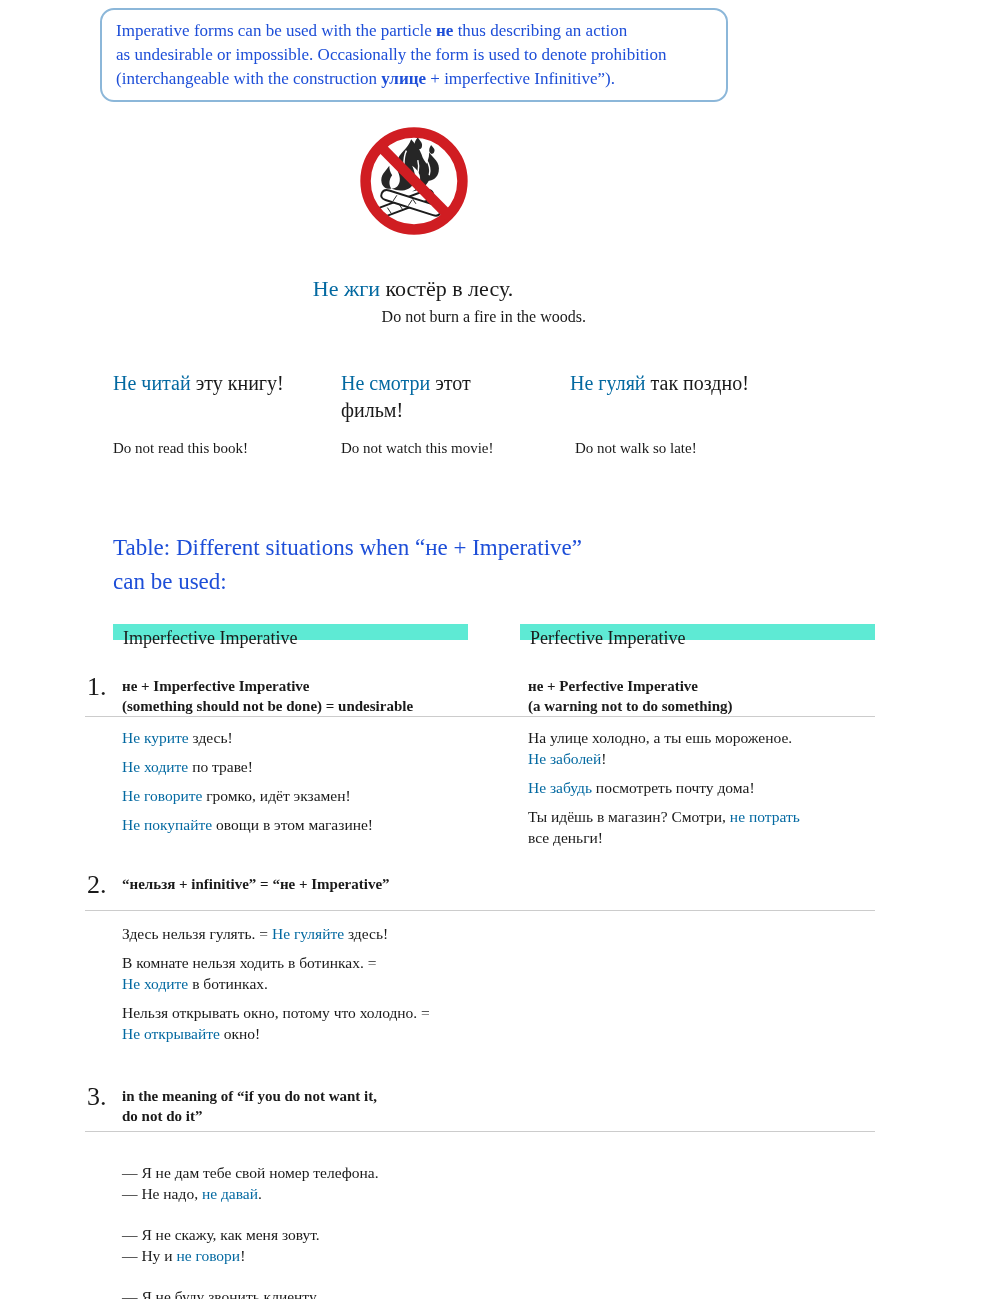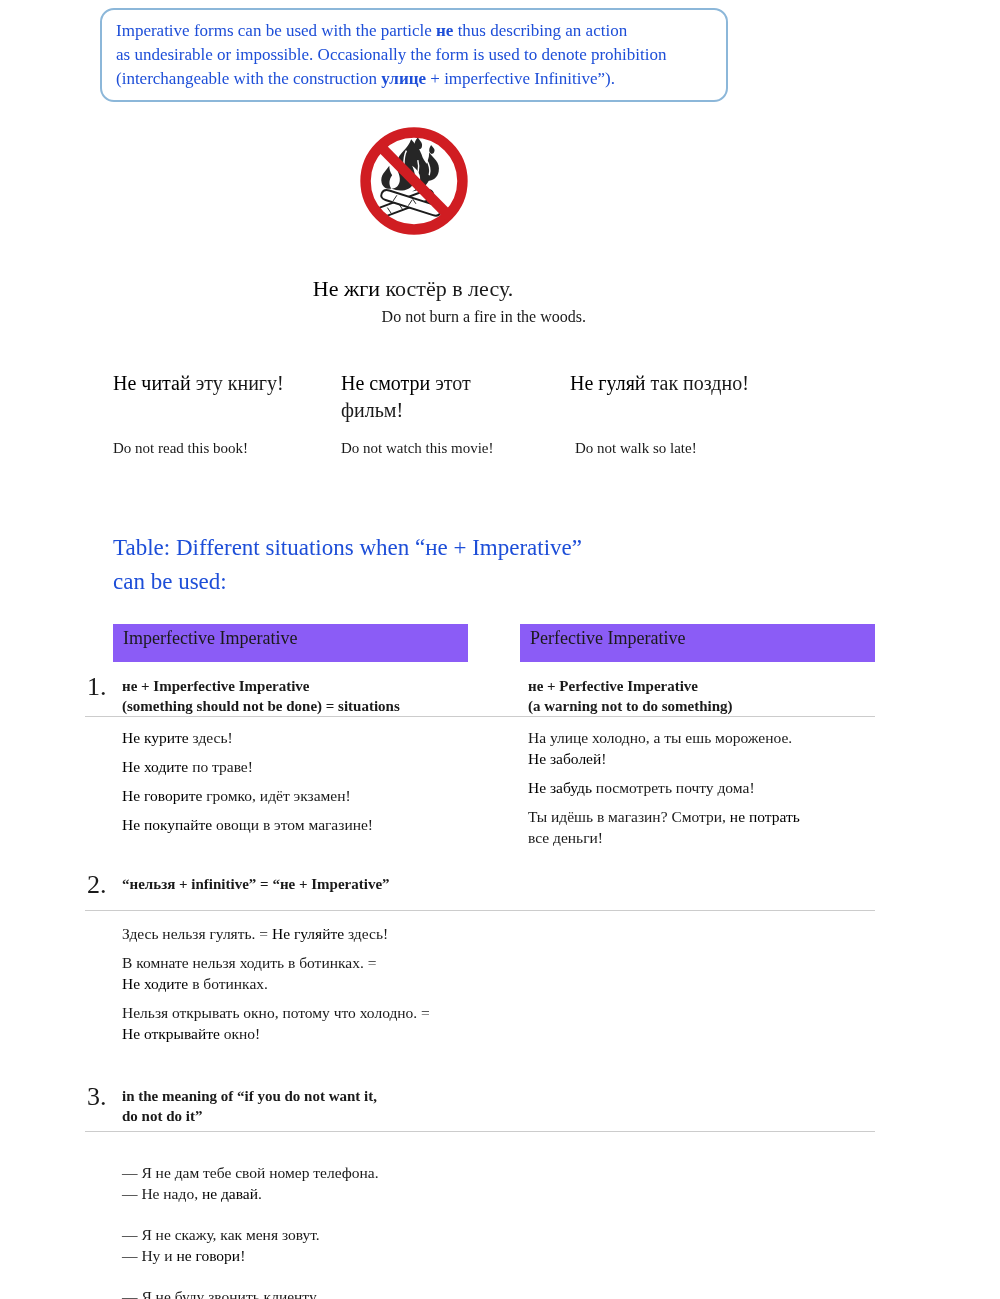--- a/index.html
+++ b/index.html
@@ -2,21 +2,21 @@
 <html><head>
 <meta charset="utf-8">
 <style>
   html,body{margin:0;padding:0;}
   body{
     width:1000px;height:1299px;position:relative;background:#ffffff;
     font-family:"Liberation Serif", serif;color:#1a1a1a;overflow:hidden;
   }
   .abs{position:absolute;}
   .ln{display:block;}
-  .red{color:#000000;font-family:Liberation Serif, serif;}
+  .red{color:#0369a1;font-family:Liberation Serif, serif;}
 
   
   .intro-box{
     left:100px;top:8px;width:596px;
     border:2px solid #8cb7d9;border-radius:14px;
     padding:9px 14px;color:#1d4ed8;font-size:17px;line-height:24px;
   }
   .intro-box b{font-weight:bold;}
 
   
@@ -30,21 +30,21 @@
   .row3{left:113px;top:370px;width:770px;display:grid;grid-template-columns:228px 229px 313px;}
   .row3 .ru{font-size:20px;line-height:27px;height:70px;}
   .row3 .col2 .ru .wrap{display:inline-block;max-width:170px;}
   .row3 .en{font-size:15px;}
   .row3 .col3 .en{padding-left:5px;}
 
   
   .title{left:113px;top:531px;font-size:23px;line-height:34px;color:#1d4ed8;}
 
   
-  .bar{top:624px;width:355px;height:38px;background:#8b5cf6;
+  .bar{top:624px;width:355px;height:16px;background:#5eead4;
        font-size:18px;line-height:28px;padding-left:10px;box-sizing:border-box;}
   .bar-l{left:113px;}
   .bar-r{left:520px;}
 
   
   .section{left:85px;width:790px;display:grid;grid-template-columns:37px 406px 347px;align-items:start;}
   .s1{top:670px;}
   .s2{top:868px;}
   .s3{top:1080px;}
   .num{font-size:26px;line-height:26px;margin-top:4px;padding-left:2px;grid-column:1;}
@@ -121,21 +121,21 @@
   <span class="ln">can be used:</span>
 </div>
 
 <div class="abs bar bar-l">Imperfective Imperative</div>
 <div class="abs bar bar-r">Perfective Imperative</div>
 
 <div class="abs section s1">
   <div class="num">1.</div>
   <div class="shead shead-l">
     <span class="ln">не + Imperfective Imperative</span>
-    <span class="ln">(something should not be done) = situations</span>
+    <span class="ln">(something should not be done) = undesirable</span>
   </div>
   <div class="shead shead-r">
     <span class="ln">не + Perfective Imperative</span>
     <span class="ln">(a warning not to do something)</span>
   </div>
   <div class="rule"></div>
   <div class="items items-l">
     <p class="ex">
         <span class="ln"><span></span><span class="red">Не курите</span><span> здесь!</span></span>
       </p>

